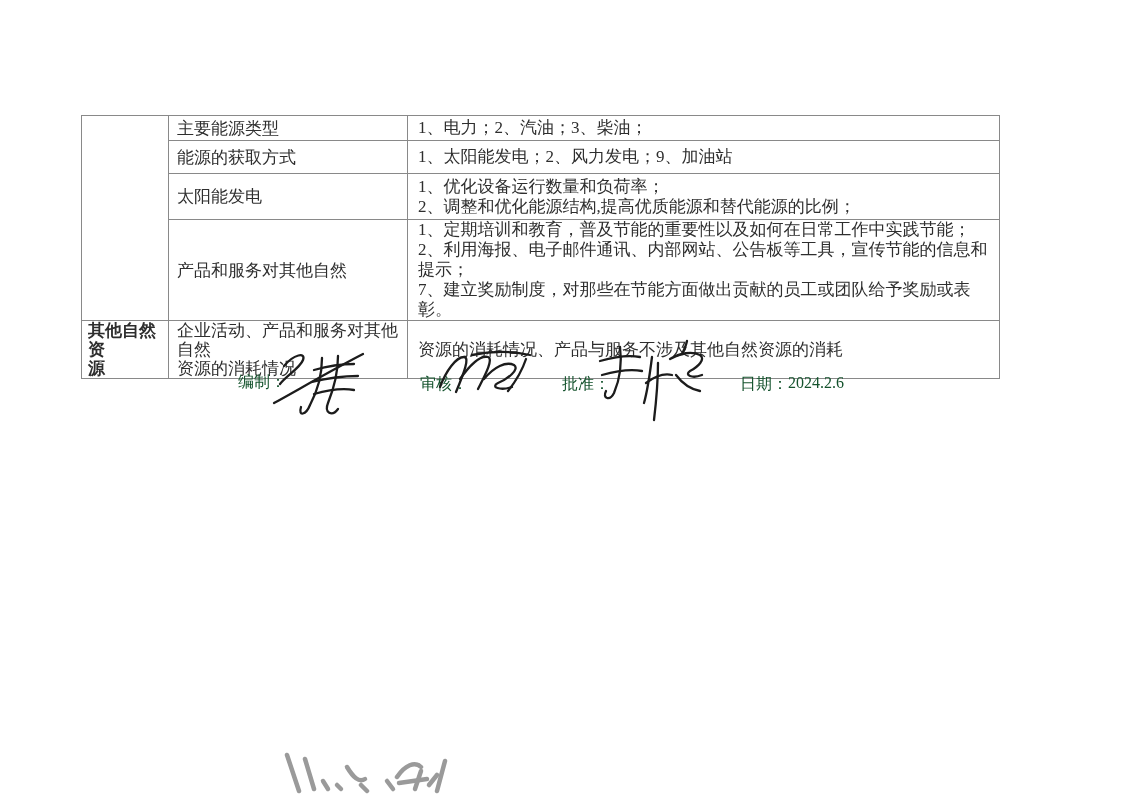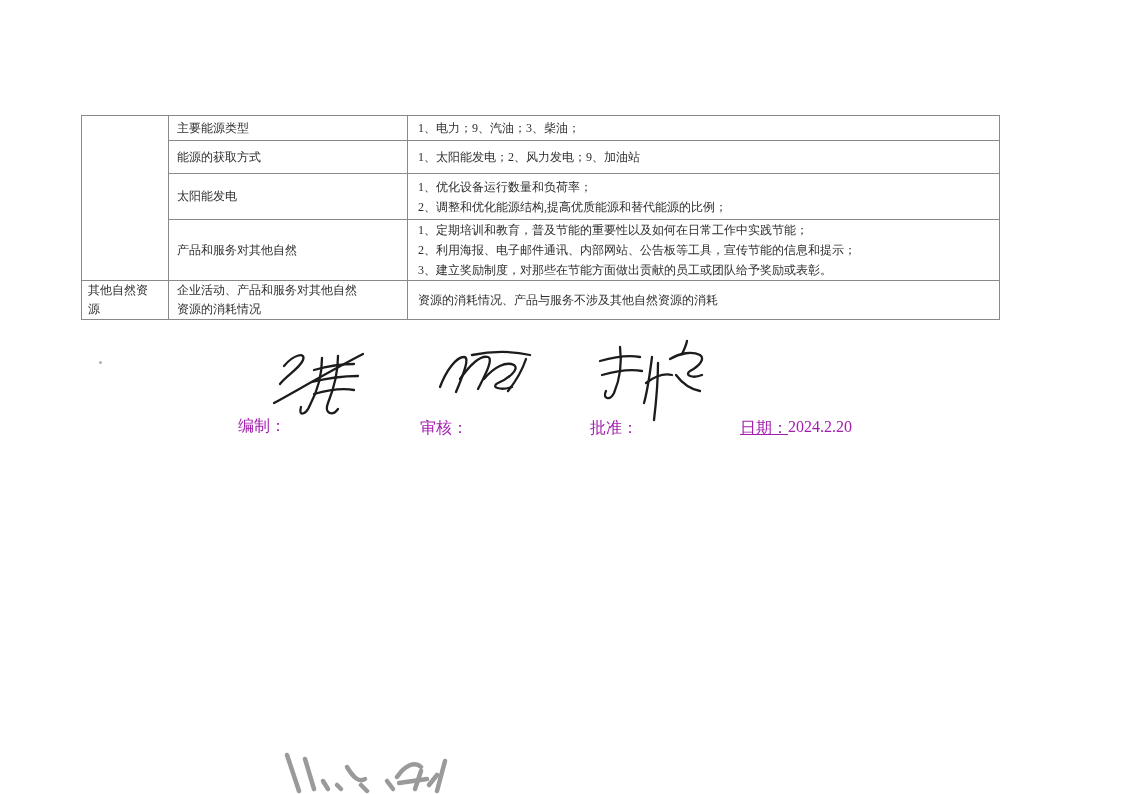--- a/index.html
+++ b/index.html
@@ -18,32 +18,32 @@
   }
   
   .content-table {
     position: absolute;
     left: 81px;
     top: 115px;
     width: 919px;
     border-collapse: collapse;
     table-layout: fixed;
     border: 1.5px solid #7e7e7e;
-    font-size: 12px;
+    font-size: 17px;
     color: #2e2e2e;
   }
   .content-table td {
     border: 1px solid #898989;
     vertical-align: middle;
     white-space: pre-line;
     overflow: hidden;
   }
   .content-table td.cat {
     padding: 0 4px 0 6px;
-    font-weight: normal;
+    font-weight: bold;
     line-height: 19px;
   }
   .content-table td.cat-empty {
     font-weight: normal;
   }
   .content-table td.item {
     padding: 0 6px 0 8px;
     line-height: 19px;
   }
   .content-table td.detail {
@@ -52,23 +52,22 @@
   }
   tr.r1 { height: 25px; }
   tr.r2 { height: 33px; }
   tr.r3 { height: 46px; }
   tr.r4 { height: 61px; }
   tr.r5 { height: 39px; }
   
   .sig-label {
     position: absolute;
     font-size: 16px;
-    color: #a21caf;
+    color: #14532d;
     white-space: nowrap;
-    margin-top: 44px;
   }
   .sig-svg {
     position: absolute;
   }
   .sig-svg path {
     fill: none;
     stroke: #1c1c1c;
     stroke-width: 2.3;
     stroke-linecap: round;
     stroke-linejoin: round;
@@ -104,36 +103,36 @@
   <table class="content-table">
     <colgroup>
       <col style="width:87px">
       <col style="width:239px">
       <col>
     </colgroup>
     <tbody>
       <tr class="r1">
         <td class="cat cat-empty" rowspan="4"></td>
         <td class="item">主要能源类型</td>
-        <td class="detail">1、电力；9、汽油；3、柴油；</td>
+        <td class="detail">1、电力；2、汽油；3、柴油；</td>
       </tr>
       <tr class="r2">
         <td class="item">能源的获取方式</td>
         <td class="detail">1、太阳能发电；2、风力发电；9、加油站</td>
       </tr>
       <tr class="r3">
         <td class="item">太阳能发电</td>
         <td class="detail">1、优化设备运行数量和负荷率；
 2、调整和优化能源结构,提高优质能源和替代能源的比例；</td>
       </tr>
       <tr class="r4">
         <td class="item">产品和服务对其他自然</td>
         <td class="detail">1、定期培训和教育，普及节能的重要性以及如何在日常工作中实践节能；
 2、利用海报、电子邮件通讯、内部网站、公告板等工具，宣传节能的信息和提示；
-3、建立奖励制度，对那些在节能方面做出贡献的员工或团队给予奖励或表彰。</td>
+7、建立奖励制度，对那些在节能方面做出贡献的员工或团队给予奖励或表彰。</td>
       </tr>
       <tr class="r5">
         <td class="cat">其他自然资
 源</td>
         <td class="item">企业活动、产品和服务对其他自然
 资源的消耗情况</td>
         <td class="detail">资源的消耗情况、产品与服务不涉及其他自然资源的消耗</td>
       </tr>
     </tbody>
   </table>
@@ -153,36 +152,36 @@
   <span class="sig-label" style="left:420px; top:374px;">审核：</span>
 
   <svg class="sig-svg" style="left:436px; top:349px;" width="102" height="47" viewBox="0 0 102 47" aria-hidden="true">
     <path d="M4,38 C10,22 20,8 28,8 C34,8 28,24 20,43"></path>
     <path d="M24,30 C34,16 44,6 52,8 C58,10 48,28 42,40"></path>
     <path d="M48,30 C58,18 70,12 78,16 C84,20 72,30 62,34 C54,38 64,42 76,38"></path>
     <path d="M36,6 C56,2 76,2 94,6"></path>
     <path d="M90,10 C86,22 80,32 72,42"></path>
   </svg>
 
-  <span class="sig-label" style="left:590px; top:374px;">批准：</span>
+  <span class="sig-label" style="left:562px; top:374px;">批准：</span>
 
   <svg class="sig-svg" style="left:594px; top:337px;" width="115" height="85" viewBox="0 0 115 85" aria-hidden="true">
     <path d="M93,4 C92,9 90,13 88,17"></path>
     <path d="M6,24 C20,20 36,18 46,20"></path>
     <path d="M26,10 C28,26 26,42 20,56 C16,64 8,62 12,54"></path>
     <path d="M8,38 C22,34 38,32 48,34"></path>
     <path d="M58,20 C56,36 54,52 50,66"></path>
     <path d="M64,26 C64,44 62,66 60,83"></path>
     <path d="M52,46 C60,40 70,36 78,38"></path>
     <path d="M76,22 C86,16 98,14 106,18 C112,22 104,30 96,34 C90,38 98,42 108,38"></path>
     <path d="M82,38 C88,46 96,52 106,54"></path>
   </svg>
 
-  <span class="sig-label" style="left:740px; top:374px;text-decoration:underline;">日期：</span>
-  <span class="sig-label" style="left:788px; top:374px;">2024.2.20</span>
+  <span class="sig-label" style="left:740px; top:374px;">日期：</span>
+  <span class="sig-label" style="left:788px; top:374px;">2024.2.6</span>
 
   <div class="scan-speck"></div>
 
   <svg class="bottom-scribble" width="175" height="43" viewBox="0 0 175 43" aria-hidden="true">
     <path d="M6,4 L18,40"></path>
     <path d="M24,8 L33,38"></path>
     <path d="M42,30 L47,38"></path>
     <path d="M56,34 L60,38"></path>
     <path d="M66,16 C72,26 78,32 84,28"></path>
     <path d="M80,34 L86,40"></path>

